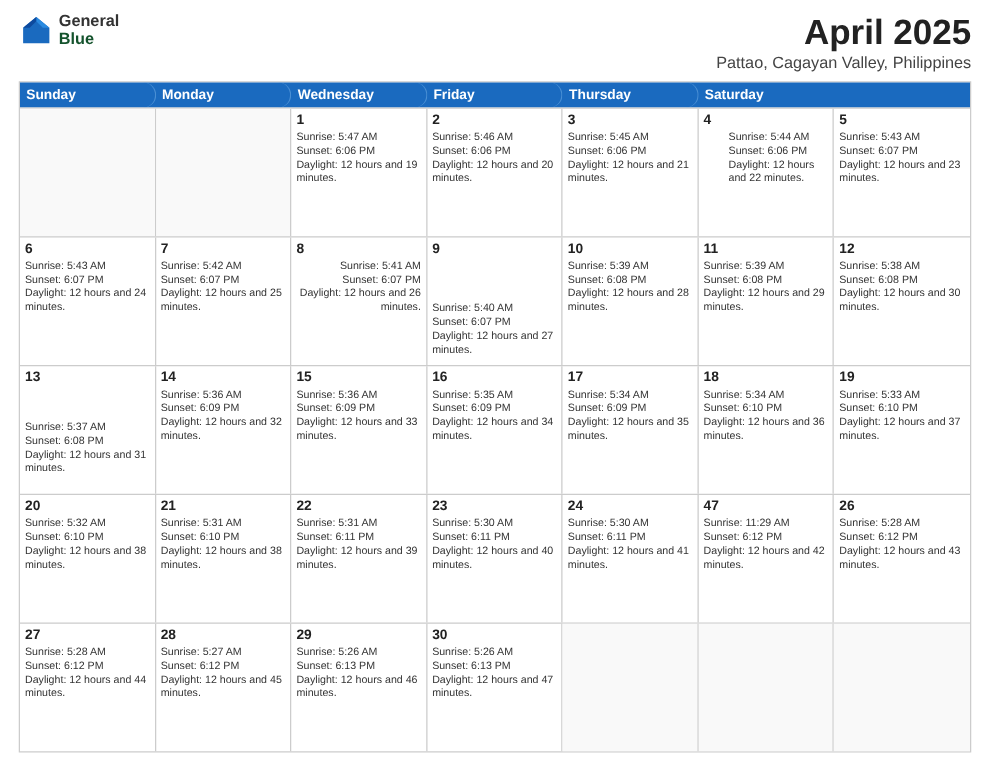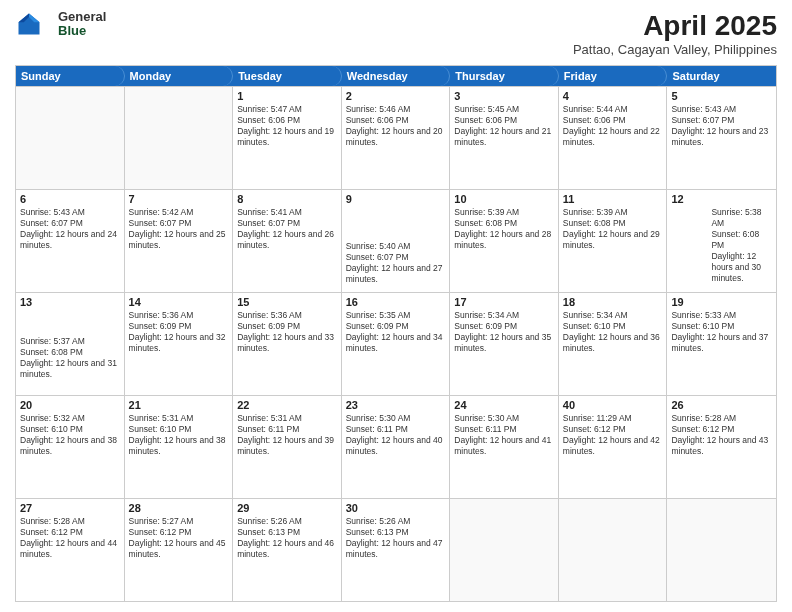--- a/index.html
+++ b/index.html
@@ -19,21 +19,21 @@
     }
     .header {
       display: flex;
       justify-content: space-between;
       align-items: flex-start;
       margin-bottom: 8px;
     }
     .logo {
       display: flex;
       align-items: center;
-      gap: 15px;
+      gap: 4px;
     }
     .logo-text {
       display: flex;
       flex-direction: column;
       font-size: 13px;
       font-weight: bold;
       line-height: 1.1;
     }
     .logo-text .general { color: #333; }
     .logo-text .blue { color: #14532d; }
@@ -126,24 +126,23 @@
     <div class="title-block">
       <div class="month-year">April 2025</div>
       <div class="location">Pattao, Cagayan Valley, Philippines</div>
     </div>
   </div>
 
   <div class="calendar">
     <div class="cal-header">
     <div class="cal-header-cell">Sunday</div>
         <div class="cal-header-cell">Monday</div>
-        <div class="cal-header-cell">Tuesday</div>
         <div class="cal-header-cell">Wednesday</div>
+        <div class="cal-header-cell">Friday</div>
         <div class="cal-header-cell">Thursday</div>
-        <div class="cal-header-cell">Friday</div>
         <div class="cal-header-cell">Saturday</div>
       </div>
     <div class="cal-body">
     <div class="cal-row">
           <div class="cal-cell empty"></div>
           <div class="cal-cell empty"></div>
           <div class="cal-cell">
             <div class="cell-day">1</div>
             <div class="cell-info" style="white-space: pre-line;">Sunrise: 5:47 AM
 Sunset: 6:06 PM
@@ -156,21 +155,21 @@
 Daylight: 12 hours and 20 minutes.</div>
           </div>
           <div class="cal-cell">
             <div class="cell-day">3</div>
             <div class="cell-info" style="white-space: pre-line;">Sunrise: 5:45 AM
 Sunset: 6:06 PM
 Daylight: 12 hours and 21 minutes.</div>
           </div>
           <div class="cal-cell">
             <div class="cell-day">4</div>
-            <div class="cell-info" style="white-space: pre-line;">Sunrise: 5:44 AM
+            <div class="cell-info" style="white-space: pre-line; margin-left: 20px;">Sunrise: 5:44 AM
 Sunset: 6:06 PM
 Daylight: 12 hours and 22 minutes.</div>
           </div>
           <div class="cal-cell">
             <div class="cell-day">5</div>
             <div class="cell-info" style="white-space: pre-line;">Sunrise: 5:43 AM
 Sunset: 6:07 PM
 Daylight: 12 hours and 23 minutes.</div>
           </div>
         </div>
@@ -182,21 +181,21 @@
 Daylight: 12 hours and 24 minutes.</div>
           </div>
           <div class="cal-cell">
             <div class="cell-day">7</div>
             <div class="cell-info" style="white-space: pre-line;">Sunrise: 5:42 AM
 Sunset: 6:07 PM
 Daylight: 12 hours and 25 minutes.</div>
           </div>
           <div class="cal-cell">
             <div class="cell-day">8</div>
-            <div class="cell-info" style="white-space: pre-line;">Sunrise: 5:41 AM
+            <div class="cell-info" style="white-space: pre-line; text-align: right;">Sunrise: 5:41 AM
 Sunset: 6:07 PM
 Daylight: 12 hours and 26 minutes.</div>
           </div>
           <div class="cal-cell">
             <div class="cell-day">9</div>
             <div class="cell-info" style="white-space: pre-line; margin-top: 36px;">Sunrise: 5:40 AM
 Sunset: 6:07 PM
 Daylight: 12 hours and 27 minutes.</div>
           </div>
           <div class="cal-cell">
@@ -206,21 +205,21 @@
 Daylight: 12 hours and 28 minutes.</div>
           </div>
           <div class="cal-cell">
             <div class="cell-day">11</div>
             <div class="cell-info" style="white-space: pre-line;">Sunrise: 5:39 AM
 Sunset: 6:08 PM
 Daylight: 12 hours and 29 minutes.</div>
           </div>
           <div class="cal-cell">
             <div class="cell-day">12</div>
-            <div class="cell-info" style="white-space: pre-line; margin-left: 40px;">Sunrise: 5:38 AM
+            <div class="cell-info" style="white-space: pre-line;">Sunrise: 5:38 AM
 Sunset: 6:08 PM
 Daylight: 12 hours and 30 minutes.</div>
           </div>
         </div>
         <div class="cal-row">
           <div class="cal-cell">
             <div class="cell-day">13</div>
             <div class="cell-info" style="white-space: pre-line; margin-top: 28px;">Sunrise: 5:37 AM
 Sunset: 6:08 PM
 Daylight: 12 hours and 31 minutes.</div>
@@ -287,21 +286,21 @@
 Sunset: 6:11 PM
 Daylight: 12 hours and 40 minutes.</div>
           </div>
           <div class="cal-cell">
             <div class="cell-day">24</div>
             <div class="cell-info" style="white-space: pre-line;">Sunrise: 5:30 AM
 Sunset: 6:11 PM
 Daylight: 12 hours and 41 minutes.</div>
           </div>
           <div class="cal-cell">
-            <div class="cell-day">40</div>
+            <div class="cell-day">47</div>
             <div class="cell-info" style="white-space: pre-line;">Sunrise: 11:29 AM
 Sunset: 6:12 PM
 Daylight: 12 hours and 42 minutes.</div>
           </div>
           <div class="cal-cell">
             <div class="cell-day">26</div>
             <div class="cell-info" style="white-space: pre-line;">Sunrise: 5:28 AM
 Sunset: 6:12 PM
 Daylight: 12 hours and 43 minutes.</div>
           </div>

